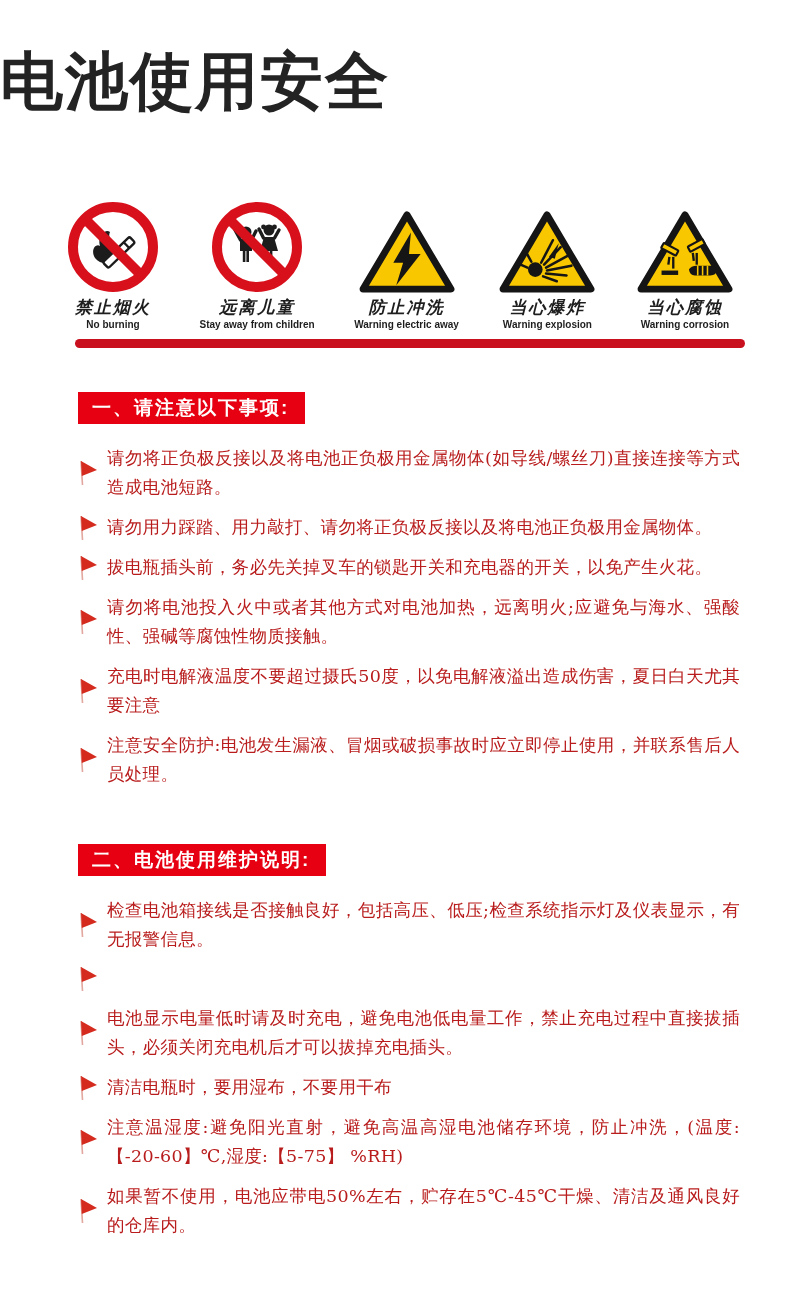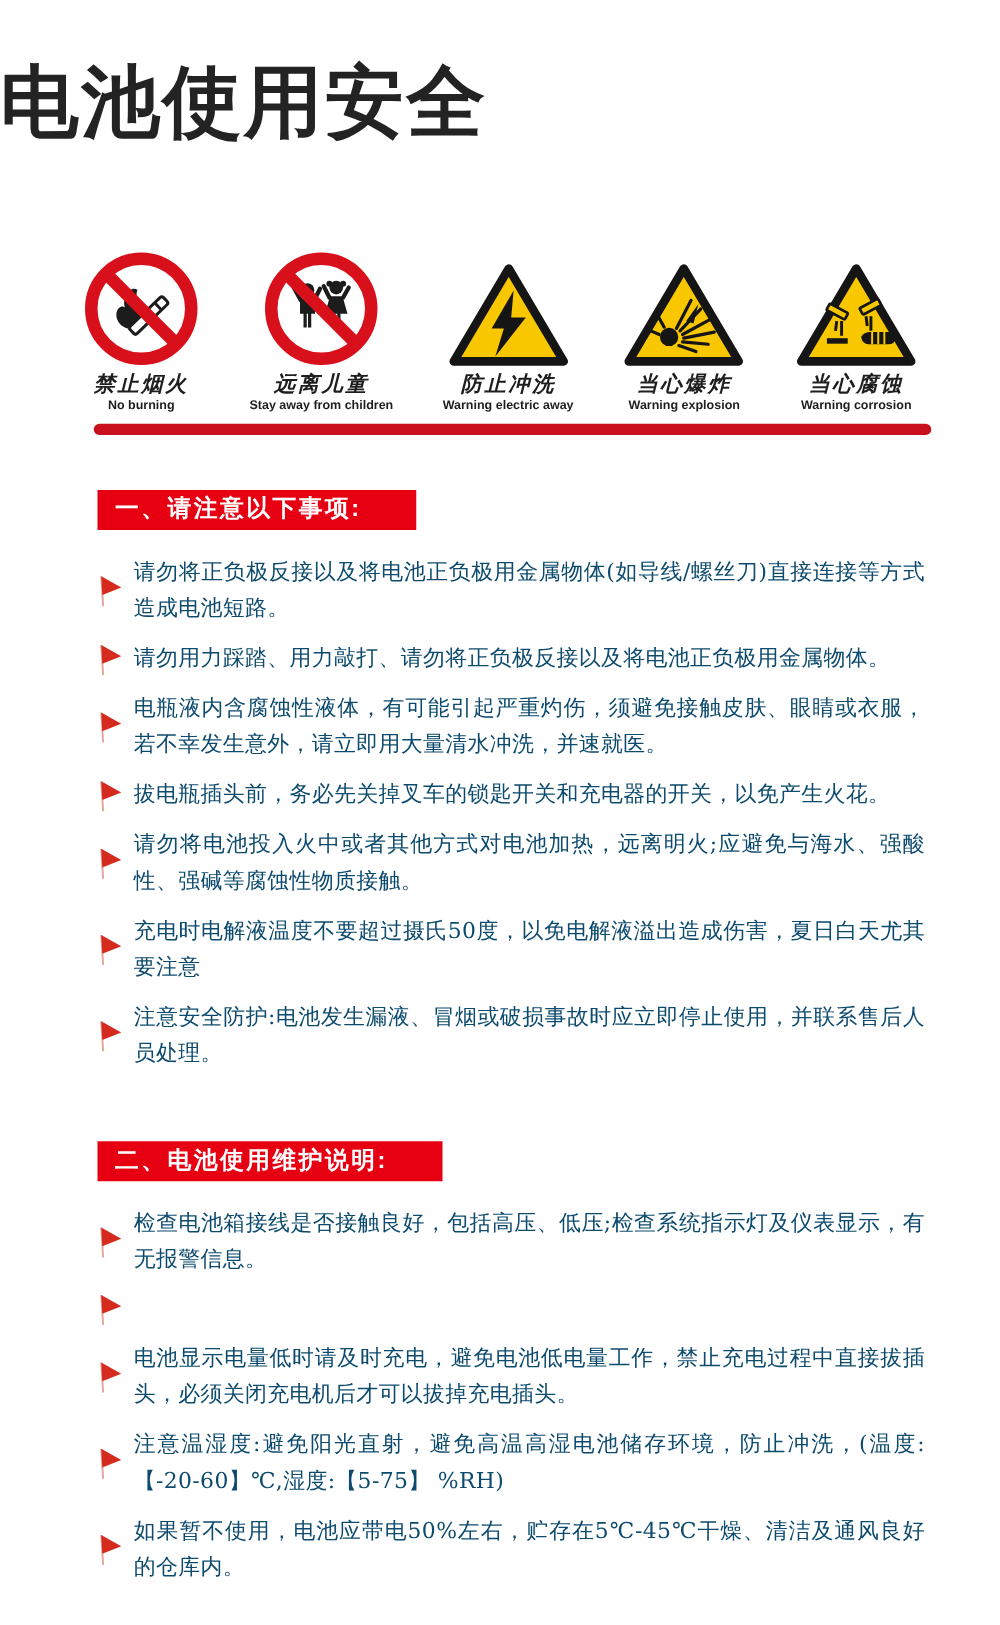--- a/index.html
+++ b/index.html
@@ -54,35 +54,35 @@
   
   .content { padding: 0 60px 0 78px; }
   .section-header {
     display: inline-block;
     margin-top: 44px;
     background: #e60012;
     color: #ffffff;
     font-size: 19px;
     font-weight: 800;
     letter-spacing: 2px;
-    padding: 5px 44px 6px 14px;
+    padding: 5px 16px 6px 14px;
     line-height: 21px;
   }
   .safety-list { list-style: none; margin-top: 20px; }
   .safety-list li {
     display: flex;
     align-items: center;
     gap: 9px;
     margin-bottom: 11px;
   }
   .flag { flex: 0 0 20px; width: 20px; }
   .safety-list p {
     font-size: 17.5px;
     line-height: 29px;
-    color: #0c4a6e;
+    color: #b91c1c;
     text-align: justify;
     letter-spacing: 0.3px;
     font-family: "DejaVu Serif", "Liberation Serif", serif;
   }
 </style>
 </head>
 <body>
 
 <div class="page">
 
@@ -203,27 +203,20 @@
             <line x1="3" y1="2" x2="4.5" y2="26" stroke="#e2a79f" stroke-width="1.6"></line>
             <path d="M3,2 L19,11 L3.8,17 Z" fill="#d42b1e"></path>
           </svg>
         <p>请勿用力踩踏、用力敲打、请勿将正负极反接以及将电池正负极用金属物体。</p>
       </li>
       <li>
         <svg class="flag" width="20" height="28" viewBox="0 0 20 28">
             <line x1="3" y1="2" x2="4.5" y2="26" stroke="#e2a79f" stroke-width="1.6"></line>
             <path d="M3,2 L19,11 L3.8,17 Z" fill="#d42b1e"></path>
           </svg>
-        <p>电瓶液内含腐蚀性液体，有可能引起严重灼伤，须避免接触皮肤、眼睛或衣服，若不幸发生意外，请立即用大量清水冲洗，并速就医。</p>
-      </li>
-      <li>
-        <svg class="flag" width="20" height="28" viewBox="0 0 20 28">
-            <line x1="3" y1="2" x2="4.5" y2="26" stroke="#e2a79f" stroke-width="1.6"></line>
-            <path d="M3,2 L19,11 L3.8,17 Z" fill="#d42b1e"></path>
-          </svg>
         <p>拔电瓶插头前，务必先关掉叉车的锁匙开关和充电器的开关，以免产生火花。</p>
       </li>
       <li>
         <svg class="flag" width="20" height="28" viewBox="0 0 20 28">
             <line x1="3" y1="2" x2="4.5" y2="26" stroke="#e2a79f" stroke-width="1.6"></line>
             <path d="M3,2 L19,11 L3.8,17 Z" fill="#d42b1e"></path>
           </svg>
         <p>请勿将电池投入火中或者其他方式对电池加热，远离明火;应避免与海水、强酸性、强碱等腐蚀性物质接触。</p>
       </li>
       <li>
@@ -263,20 +256,27 @@
             <line x1="3" y1="2" x2="4.5" y2="26" stroke="#e2a79f" stroke-width="1.6"></line>
             <path d="M3,2 L19,11 L3.8,17 Z" fill="#d42b1e"></path>
           </svg>
         <p>电池显示电量低时请及时充电，避免电池低电量工作，禁止充电过程中直接拔插头，必须关闭充电机后才可以拔掉充电插头。</p>
       </li>
       <li>
         <svg class="flag" width="20" height="28" viewBox="0 0 20 28">
             <line x1="3" y1="2" x2="4.5" y2="26" stroke="#e2a79f" stroke-width="1.6"></line>
             <path d="M3,2 L19,11 L3.8,17 Z" fill="#d42b1e"></path>
           </svg>
+        <p>清洁电瓶时，要用湿布，不要用干布</p>
+      </li>
+      <li>
+        <svg class="flag" width="20" height="28" viewBox="0 0 20 28">
+            <line x1="3" y1="2" x2="4.5" y2="26" stroke="#e2a79f" stroke-width="1.6"></line>
+            <path d="M3,2 L19,11 L3.8,17 Z" fill="#d42b1e"></path>
+          </svg>
         <p>注意温湿度:避免阳光直射，避免高温高湿电池储存环境，防止冲洗，(温度:【-20-60】℃,湿度:【5-75】 %RH)</p>
       </li>
       <li>
         <svg class="flag" width="20" height="28" viewBox="0 0 20 28">
             <line x1="3" y1="2" x2="4.5" y2="26" stroke="#e2a79f" stroke-width="1.6"></line>
             <path d="M3,2 L19,11 L3.8,17 Z" fill="#d42b1e"></path>
           </svg>
         <p>如果暂不使用，电池应带电50%左右，贮存在5℃-45℃干燥、清洁及通风良好的仓库内。</p>
       </li>
     </ul>

